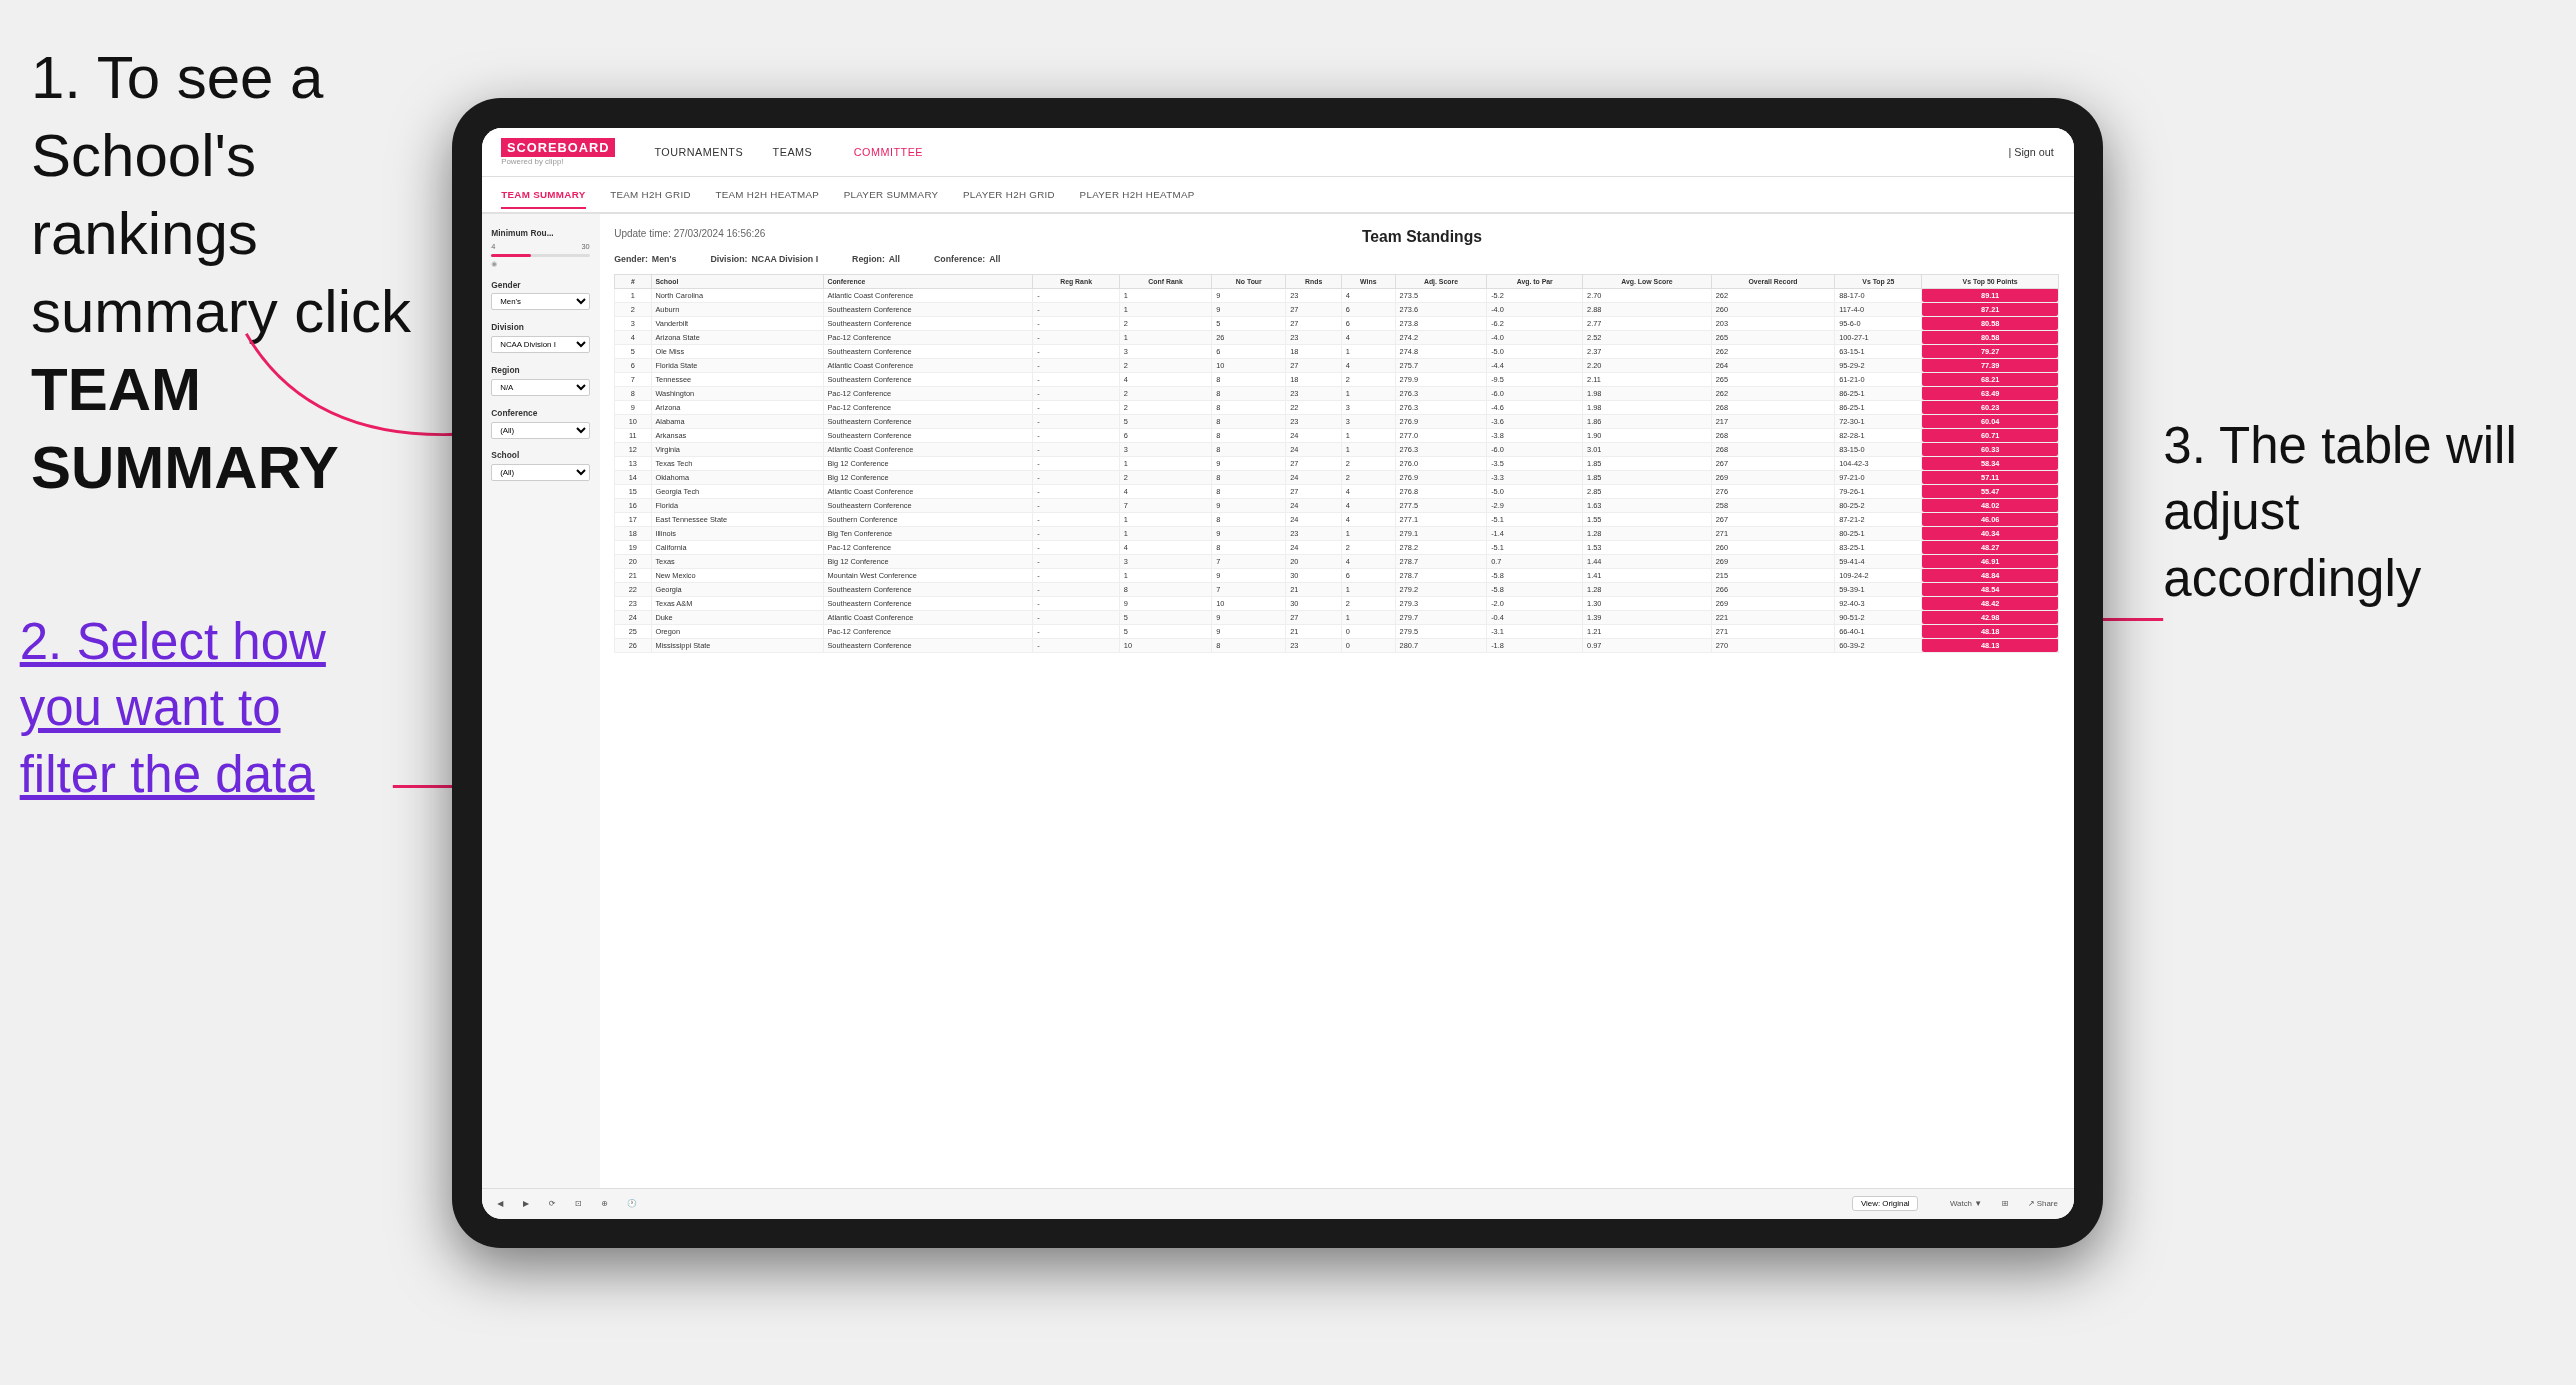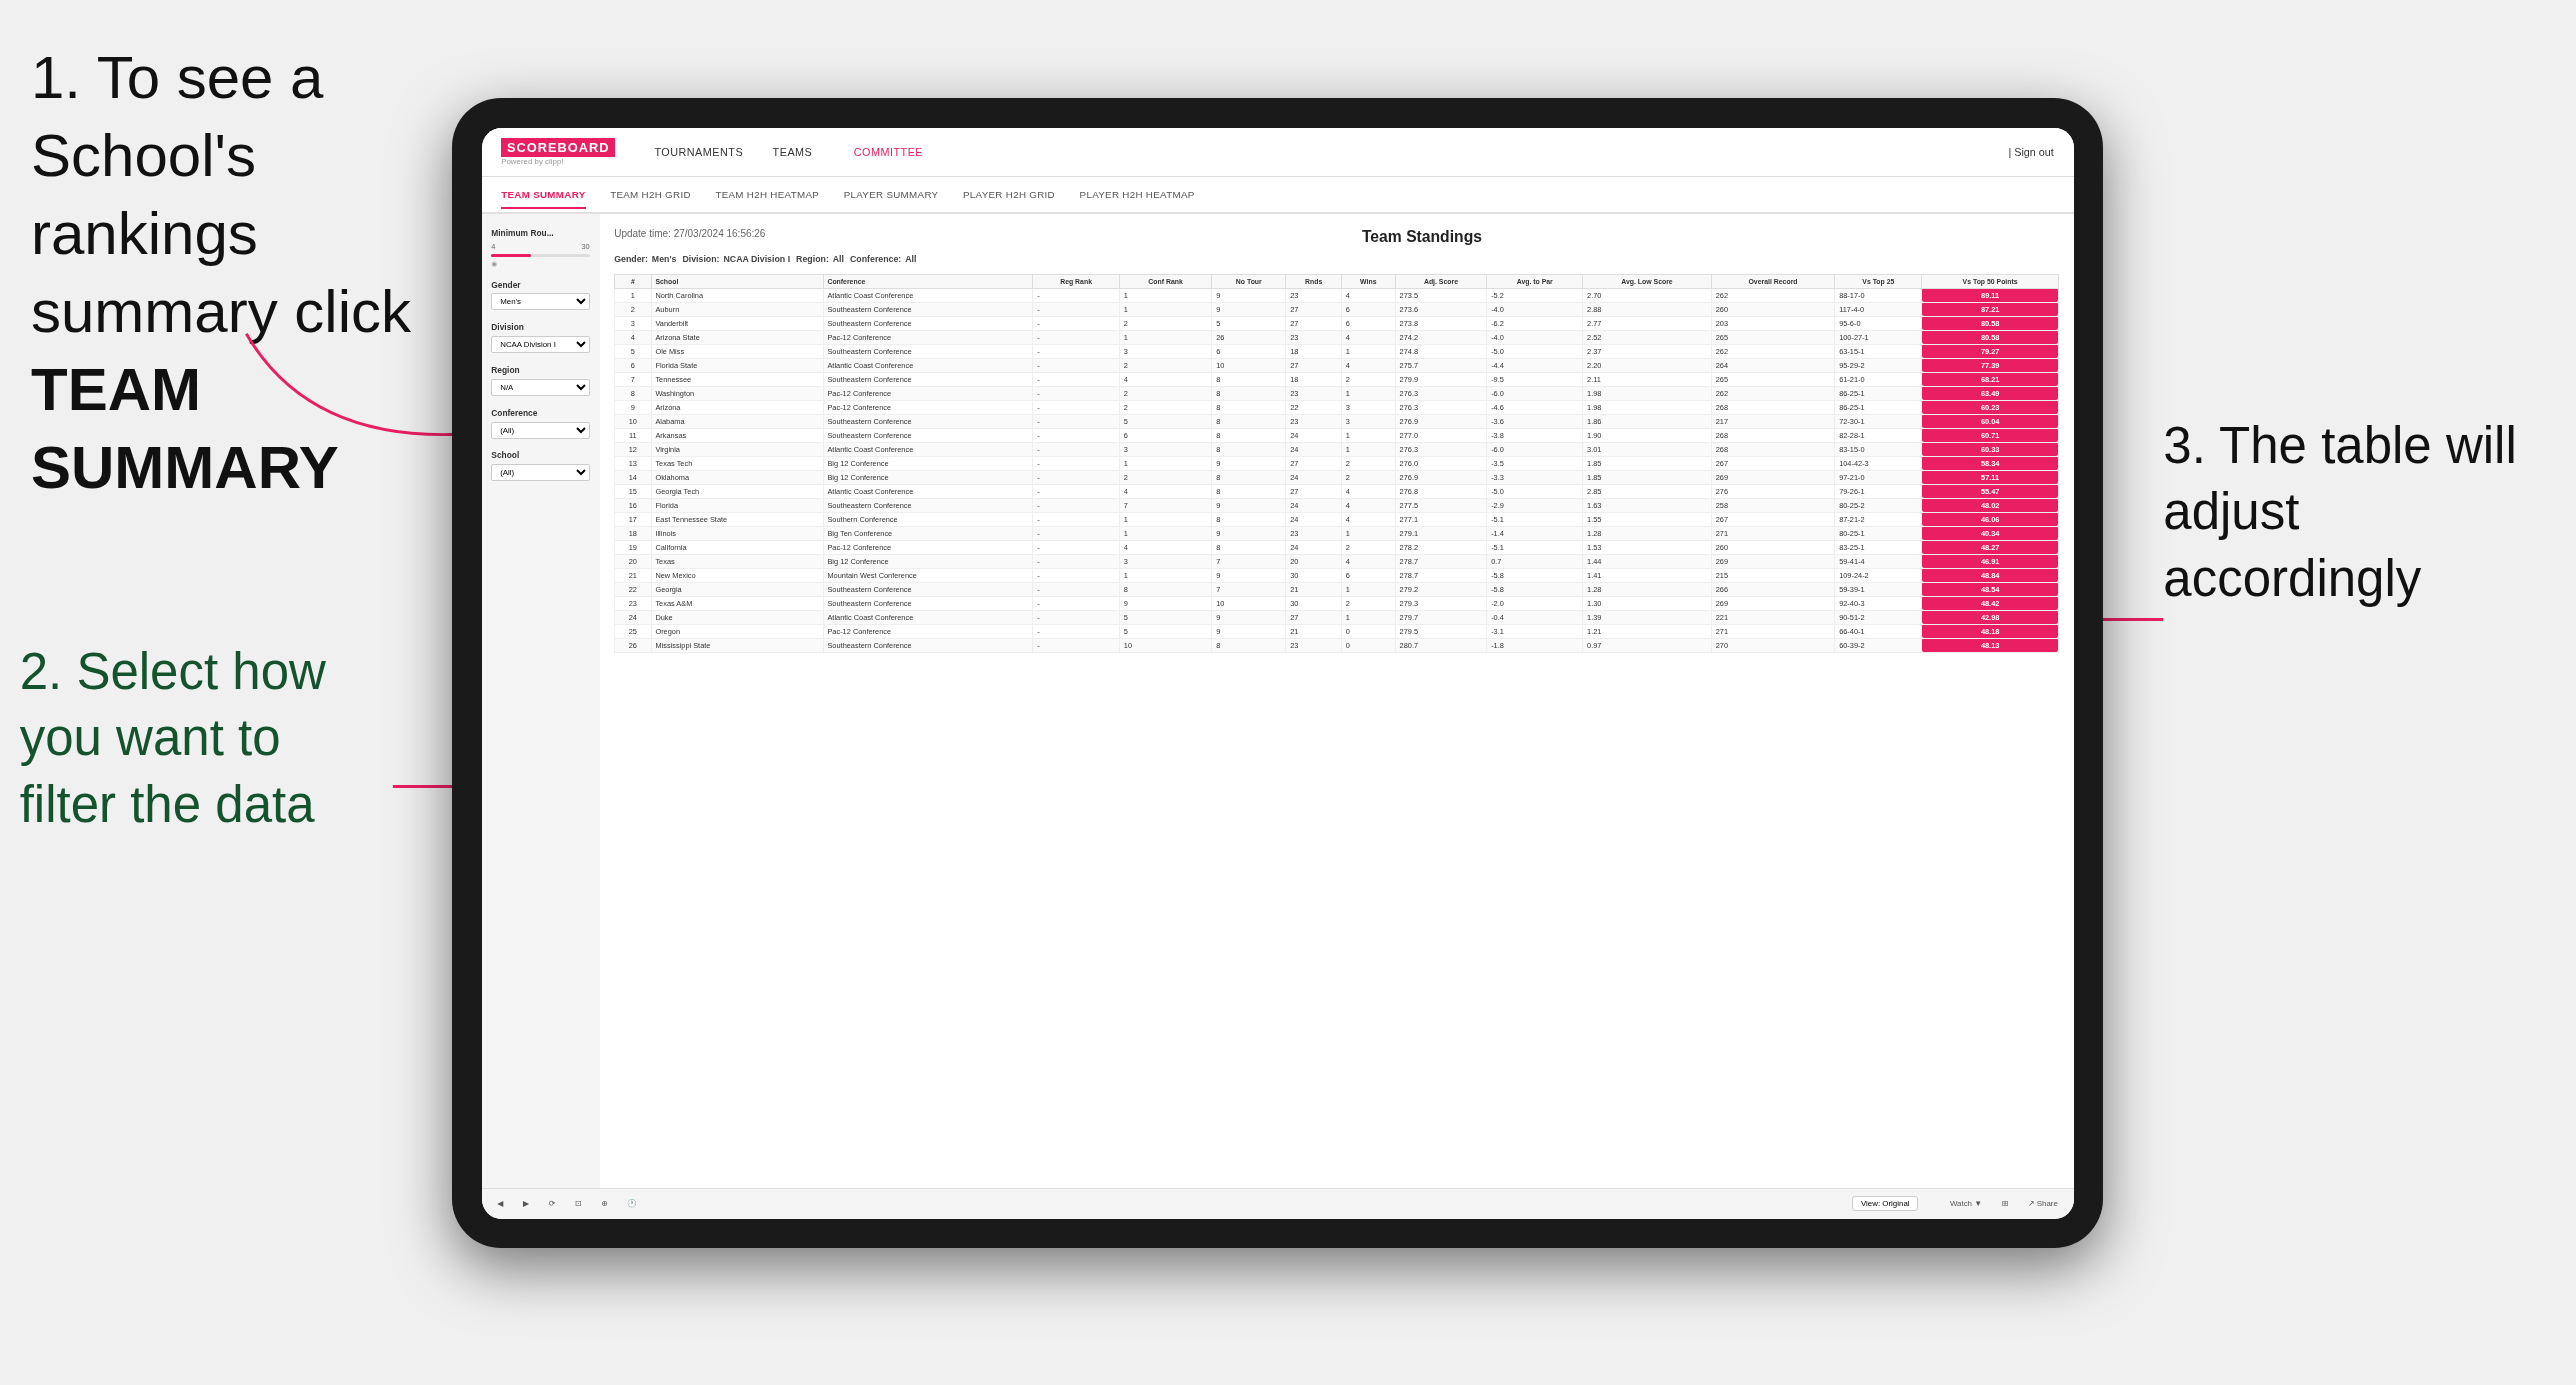--- a/index.html
+++ b/index.html
@@ -19,26 +19,27 @@
       left: 31px;
       font-size: 60px;
       line-height: 1.3;
       color: #111;
       width: 413px;
     }
     .instruction-1 strong { font-weight: 900; }
 
     .instruction-2 {
       position: absolute;
-      top: 639px;
+      top: 609px;
       left: 19.7px;
       font-size: 51px;
       line-height: 1.3;
-      color: #14532d;
+      color: #6d28d9;
       width: 373px;
+      text-decoration: underline;
     }
 
     .instruction-3 {
       position: absolute;
       top: 413px;
       right: 19.7px;
       font-size: 51px;
       line-height: 1.3;
       color: #111;
       width: 393px;
@@ -231,21 +232,21 @@
     .page-title {
       font-size: 15.7px;
       font-weight: 700;
       color: #222;
       text-align: center;
       margin-bottom: 7.9px;
     }
 
     .filter-row {
       display: flex;
-      gap: 6px;
+      gap: 34px;
       margin-bottom: 9.8px;
       font-size: 8.8px;
       color: #444;
       align-items: center;
     }
 
     .filter-item {
       display: flex;
       align-items: center;
       gap: 3.9px;

